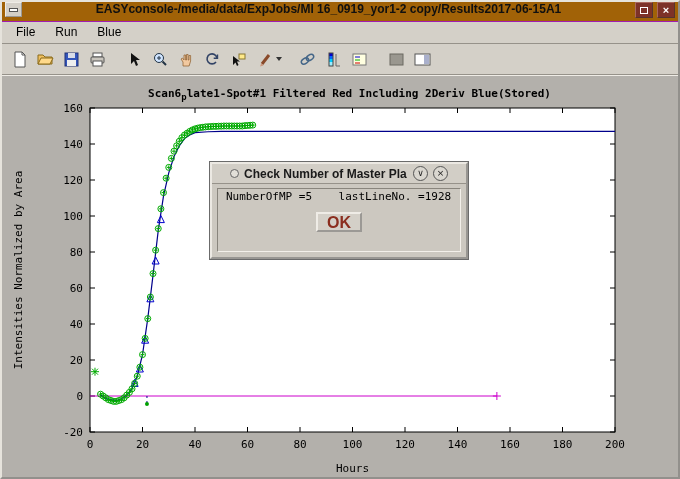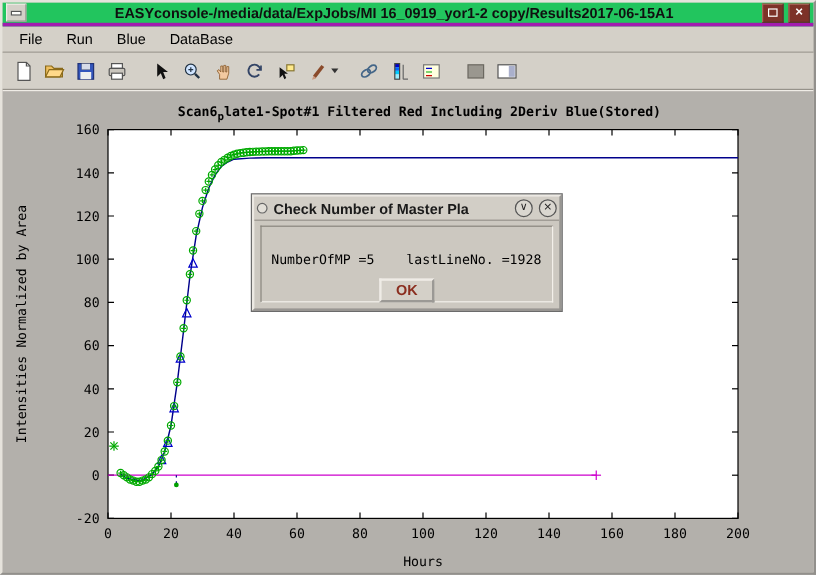--- a/index.html
+++ b/index.html
@@ -6,33 +6,33 @@
   *{box-sizing:border-box;}
   .window{
     width:680px;height:479px;
     border:2px outset #e6e3dc;
     background:#d4d0c8;
     display:flex;flex-direction:column;
     font-family:"Liberation Sans",sans-serif;
     position:relative;overflow:hidden;
   }
   
-  .titlebar{flex:0 0 20px;display:flex;align-items:center;gap:4px;padding:0 3px;
-    background:#22c55e;border-bottom:3px solid #a21caf;}
+  .titlebar{flex:0 0 20px;display:flex;align-items:flex-start;gap:4px;padding:0 3px;
+    background:#a16207;border-bottom:1px solid #a21caf;}
   .win-menu{width:17px;height:15px;border:1px outset #efece6;background:#d4d0c8;
     display:inline-flex;align-items:center;justify-content:center;}
   .win-menu-glyph{width:9px;height:4px;border:1px solid #555;background:#fdfdfb;}
   .title-text{flex:1;text-align:center;font-size:12px;font-weight:bold;color:#101010;
     white-space:nowrap;overflow:hidden;}
   .winbtn{width:18px;height:16px;background:#7d3228;border:1px outset #aa675c;color:#fff;
     font-size:11px;font-weight:bold;line-height:1;display:inline-flex;align-items:center;
     justify-content:center;padding:0;font-family:"Liberation Sans",sans-serif;}
   .max-glyph{width:8px;height:7px;border:1px solid #fff;display:block;}
   
-  .menubar{flex:0 0 22px;display:flex;align-items:center;padding:0 4px;
+  .menubar{flex:0 0 22px;display:flex;align-items:flex-start;padding:0 4px;
     border-bottom:1px solid #96928a;font-size:12px;color:#000;}
   .menu-item{padding:3px 10px;white-space:nowrap;}
   
   .toolbar{flex:0 0 31px;display:flex;align-items:center;padding:2px 5px;
     border-bottom:1px solid #96928a;gap:2px;background:#d4d0c8;}
   .tool-btn{width:24px;height:24px;display:inline-flex;align-items:center;justify-content:center;
     background:transparent;border:1px solid transparent;padding:0;}
   .tool-sep{width:9px;height:24px;}
   .caret{width:0;height:0;border-left:3px solid transparent;border-right:3px solid transparent;
     border-top:4px solid #333;margin-left:-2px;}
@@ -40,32 +40,32 @@
   .figure{flex:1;position:relative;background:#b3b0ab;border-top:1px solid #efece6;}
   .fig-title{position:absolute;top:11px;left:25px;right:6px;text-align:center;
     font-family:"DejaVu Sans Mono",monospace;font-size:11px;font-weight:bold;color:#000;}
   .fig-title .sub{font-size:9px;vertical-align:-3px;}
   #plot{position:absolute;left:0;top:0;}
   .ticklbl{font:11px "DejaVu Sans Mono",monospace;fill:#000;}
   .axlbl{font:11px "DejaVu Sans Mono",monospace;fill:#000;}
   
   .dialog{position:absolute;left:208px;top:86px;width:258px;height:97px;
     background:#ccc8c0;border:2px outset #ece9e3;outline:1px solid #6b6b6b;z-index:5;}
-  .dlg-titlebar{height:20px;display:flex;align-items:center;gap:5px;padding:0 2px;
+  .dlg-titlebar{height:20px;display:flex;align-items:center;gap:5px;padding:0 18px;
     border-bottom:1px solid #96928a;background:#d2cec6;}
   .dlg-icon{width:9px;height:9px;border:1px solid #666;border-radius:50%;background:#e2dfd8;}
   .dlg-title{flex:1;font-size:12px;font-weight:bold;color:#1a1a1a;white-space:nowrap;overflow:hidden;}
   .dlg-round-btn{width:15px;height:15px;border-radius:50%;border:1px solid #555;background:#dad7d0;
     font-size:9px;line-height:1;display:inline-flex;align-items:center;justify-content:center;
     color:#222;padding:0;font-family:"DejaVu Sans",sans-serif;}
   .dlg-body{position:absolute;left:5px;right:5px;top:24px;bottom:5px;
-    border:1px solid;border-color:#89857d #f3f0ea #f3f0ea #89857d;padding:21px 8px 5px;}
+    border:1px solid;border-color:#89857d #f3f0ea #f3f0ea #89857d;padding:1px 8px 5px;}
   .dlg-message{font-family:"DejaVu Sans Mono",monospace;font-size:11px;color:#000;white-space:pre;}
   .dlg-ok{display:block;margin:9px auto 15px;width:46px;height:20px;background:#d4d0c8;
-    border:2px outset #efece6;color:#8b2e1f;font-weight:bold;font-size:12px;
+    border:2px outset #efece6;color:#8b2e1f;font-weight:bold;font-size:16px;
     font-family:"Liberation Sans",sans-serif;line-height:1;}
 </style>
 </head>
 <body>
 
 <div class="window">
 
   <div class="titlebar">
     <span class="win-menu">
         <span class="win-menu-glyph"></span>
@@ -74,21 +74,20 @@
     <button class="winbtn">
         <span class="max-glyph"></span>
       </button>
     <button class="winbtn">×</button>
   </div>
 
   <div class="menubar">
     <span class="menu-item">File</span>
     <span class="menu-item">Run</span>
     <span class="menu-item">Blue</span>
-    <span class="menu-item">DataBase</span>
   </div>
 
   <div class="toolbar">
     <button class="tool-btn">
       <svg width="17" height="17">
           <path d="M4 1 h7 l3 3 v12 h-10 z" fill="#fff" stroke="#555"></path>
           <path d="M11 1 v3 h3" fill="none" stroke="#555"></path>
         </svg>
     </button>
     <button class="tool-btn">

